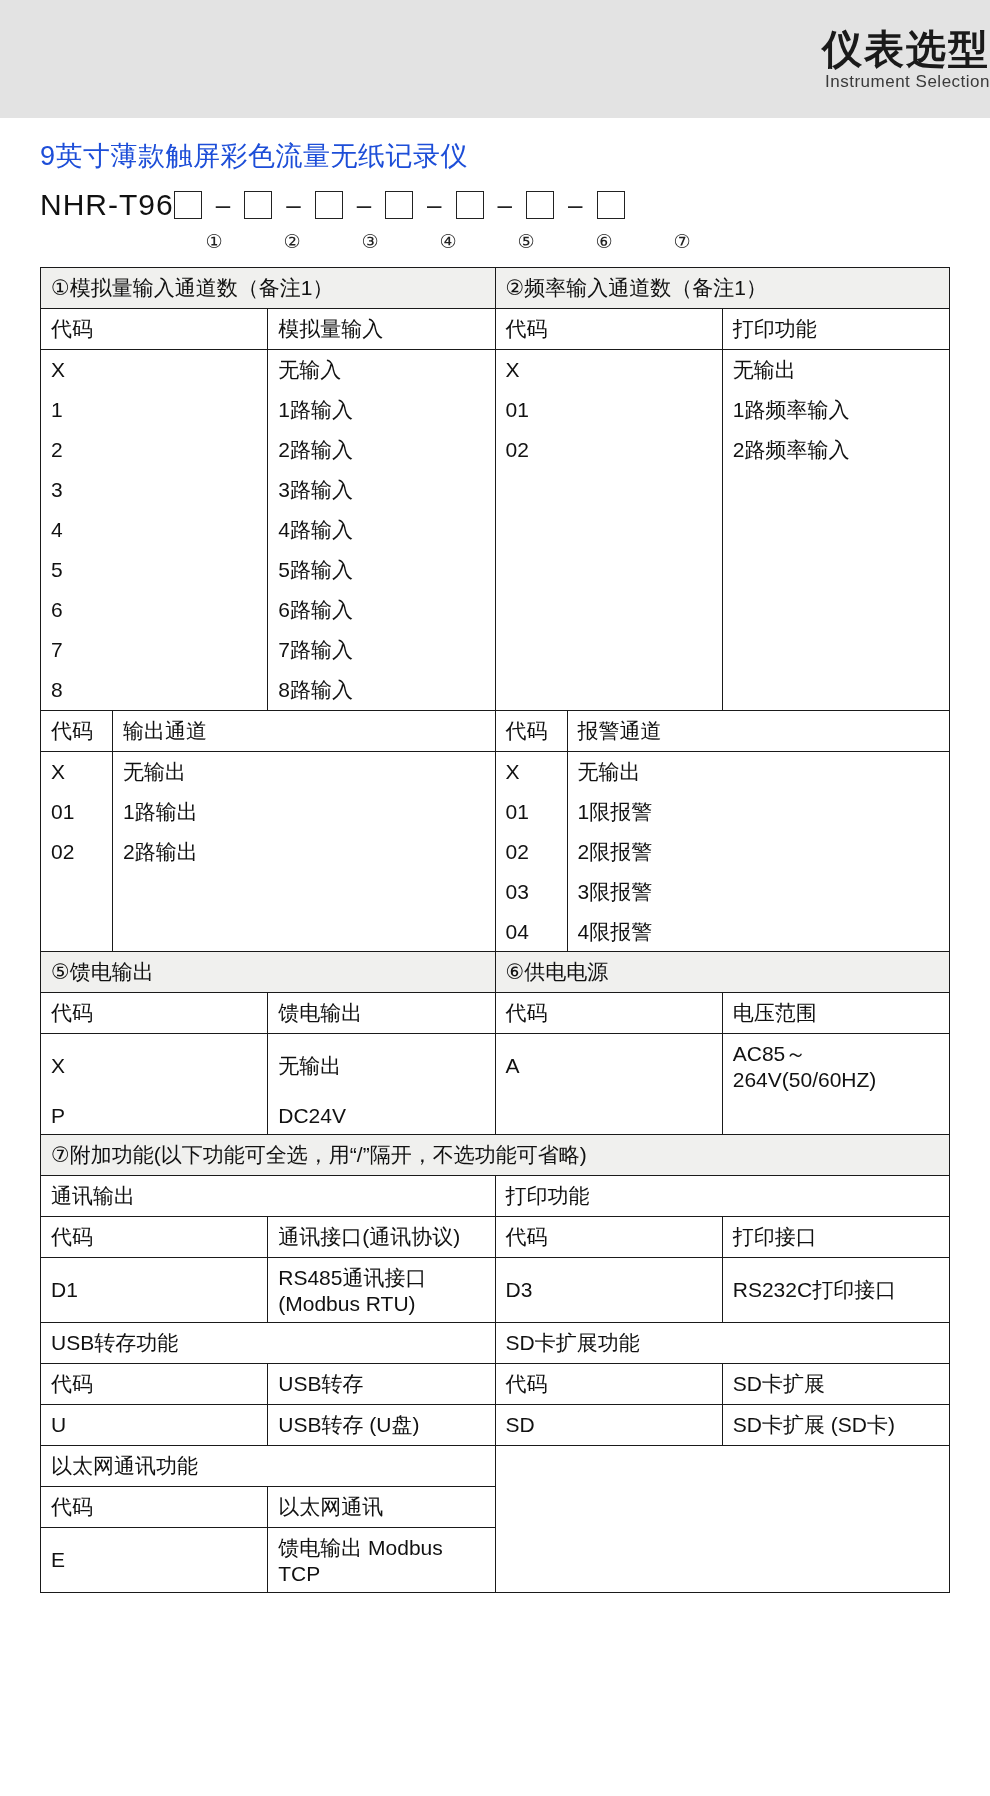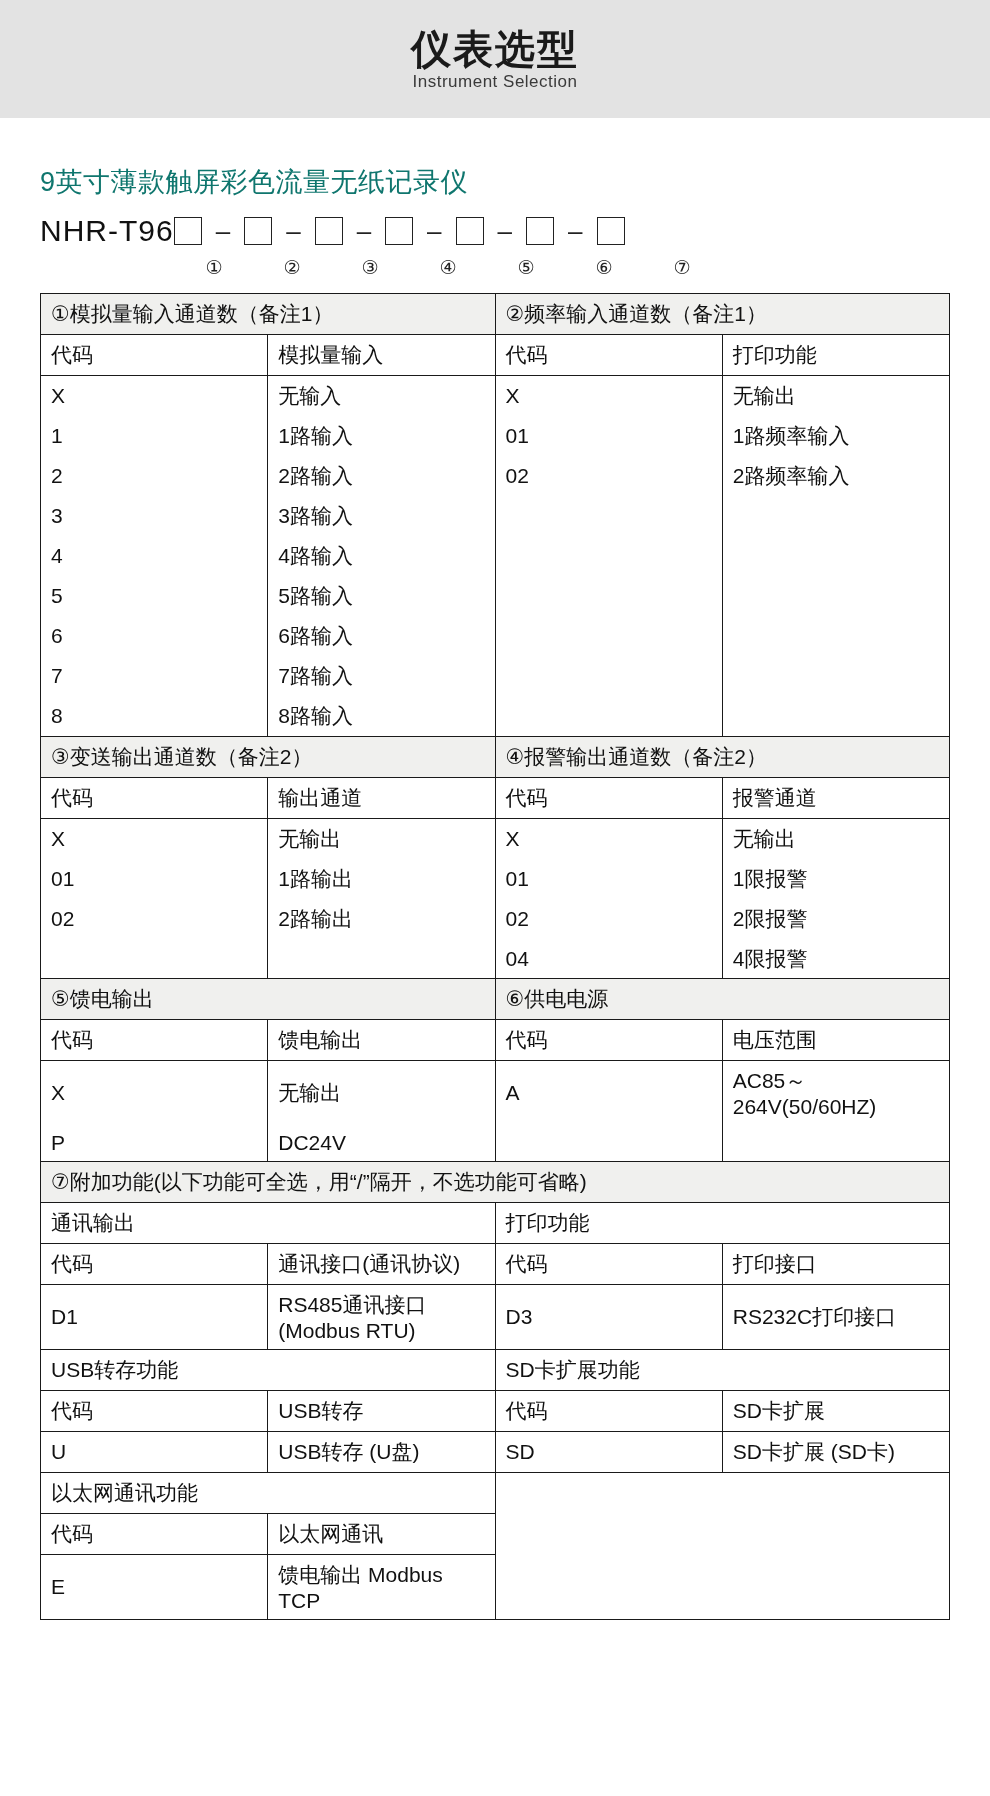--- a/index.html
+++ b/index.html
@@ -15,43 +15,43 @@
   .page {
     width: 990px;
     position: relative;
   }
   
   .banner {
     background: #e3e3e3;
     height: 118px;
     display: flex;
     flex-direction: column;
-    align-items: center;
+    align-items: flex-end;
     justify-content: center;
   }
   .banner-title {
     font-size: 40px;
     font-weight: bold;
     letter-spacing: 2px;
     color: #1a1a1a;
     line-height: 1.15;
   }
   .banner-sub {
     font-size: 17px;
     color: #3a3a3a;
     letter-spacing: 0.5px;
   }
   
   .content {
     padding: 0 40px;
   }
   .product-name {
     font-size: 27px;
-    color: #0f766e;
-    margin-top: 46px;
+    color: #1d4ed8;
+    margin-top: 20px;
     margin-bottom: 10px;
     letter-spacing: 0.5px;
   }
   .model-row {
     display: flex;
     align-items: center;
     height: 42px;
     margin-top: 6px;
   }
   .model-prefix {
@@ -220,24 +220,20 @@
         <td class="code-col nt">8</td>
         <td class="cell-pad nt">8路输入</td>
         <td class="code-col nt"></td>
         <td class="cell-pad nt"></td>
       </tr>
     </tbody>
       </table>
 
     <table class="tbl flush">
       <tbody>
-          <tr>
-        <td class="hdr" colspan="2">③变送输出通道数（备注2）</td>
-        <td class="hdr" colspan="2">④报警输出通道数（备注2）</td>
-      </tr>
       <tr>
         <td class="code-col">代码</td>
         <td class="cell-pad">输出通道</td>
         <td class="code-col">代码</td>
         <td class="cell-pad">报警通道</td>
       </tr>
       <tr>
         <td class="code-col nb">X</td>
         <td class="cell-pad nb">无输出</td>
         <td class="code-col nb">X</td>
@@ -247,20 +243,26 @@
         <td class="code-col nb nt">01</td>
         <td class="cell-pad nb nt">1路输出</td>
         <td class="code-col nb nt">01</td>
         <td class="cell-pad nb nt">1限报警</td>
       </tr>
       <tr>
         <td class="code-col nb nt">02</td>
         <td class="cell-pad nb nt">2路输出</td>
         <td class="code-col nb nt">02</td>
         <td class="cell-pad nb nt">2限报警</td>
+      </tr>
+      <tr>
+        <td class="code-col nb nt"></td>
+        <td class="cell-pad nb nt"></td>
+        <td class="code-col nb nt">03</td>
+        <td class="cell-pad nb nt">3限报警</td>
       </tr>
       <tr>
         <td class="code-col nt"></td>
         <td class="cell-pad nt"></td>
         <td class="code-col nt">04</td>
         <td class="cell-pad nt">4限报警</td>
       </tr>
     </tbody>
       </table>
 

